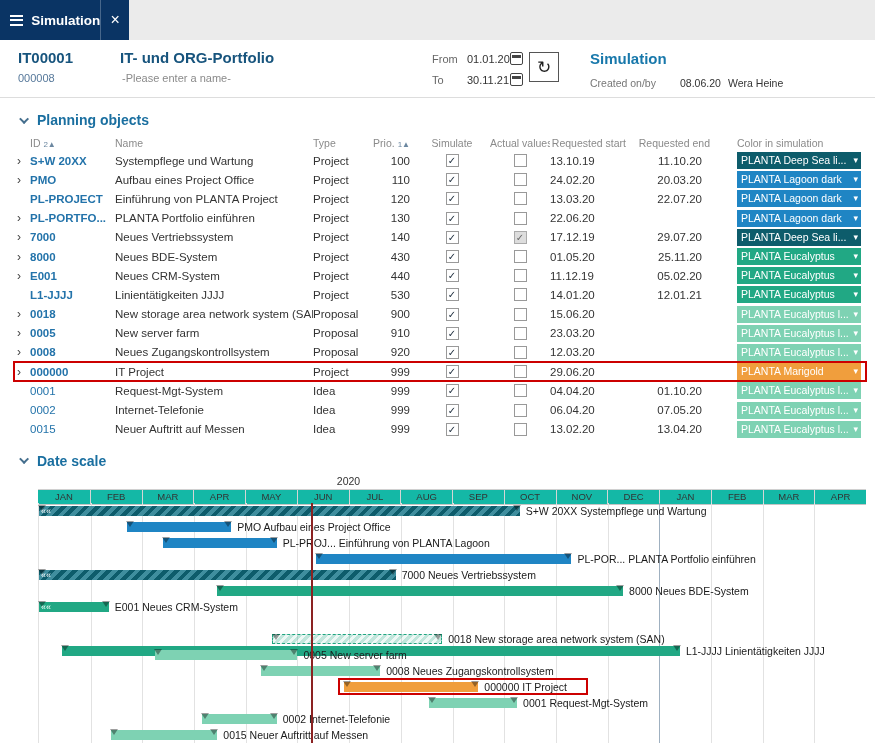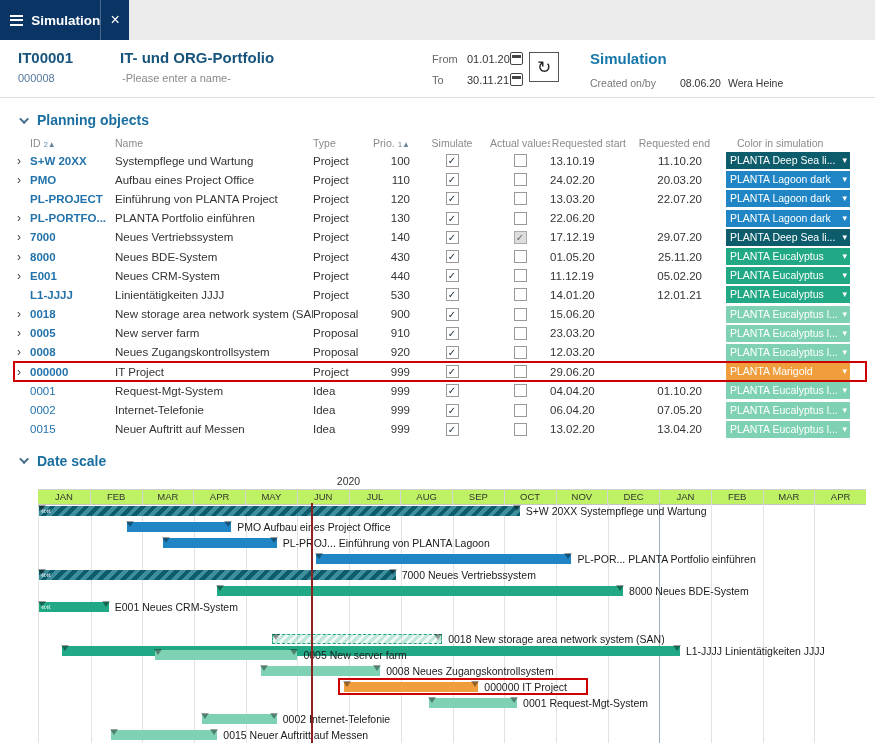--- a/index.html
+++ b/index.html
@@ -57,28 +57,28 @@
   .c-end{text-align:right;padding-right:8px}
   .h-right{text-align:right}
   .h-center{text-align:center}
   .h-end{text-align:right;padding-right:0}
   .h-color{padding-left:27px}
   .sort{font-size:8px;color:#6b87a0}
   .cbwrap{display:flex;justify-content:center}
   .cb{width:13px;height:13px;border:1px solid #999;background:#fff;display:flex;align-items:center;justify-content:center;font-size:10px;color:transparent;cursor:pointer}
   .cb.checked{color:#1a2a3a}
   .cb.disabled{background:#ddd;border-color:#aaa;color:#666}
-  .colorsel{width:124px;height:17px;margin-left:16px;color:#fff;font-size:10.5px;line-height:17px;padding:0 14px 0 4px;position:relative;cursor:pointer;overflow:hidden;white-space:nowrap}
+  .colorsel{width:124px;height:17px;margin-left:27px;color:#fff;font-size:10.5px;line-height:17px;padding:0 14px 0 4px;position:relative;cursor:pointer;overflow:hidden;white-space:nowrap}
   .colorsel .caret{position:absolute;right:3px;top:0;font-size:9px}
 
   
   .gantt{position:relative;margin:6px 0 0 38px;width:828px;height:268px}
   .g-year{height:14px;position:relative;font-size:10.5px;color:#333}
   .g-year span{position:absolute;left:0;width:75%;text-align:center;top:0}
-  .g-months{height:16px;display:flex;background:#bef264;border-top:1px solid #d0d0d0;border-bottom:1px solid #c4c4c4}
+  .g-months{height:16px;display:flex;background:#14b8a6;border-top:1px solid #d0d0d0;border-bottom:1px solid #c4c4c4}
   .g-month{width:6.25%;text-align:center;font-size:9.5px;color:#333;line-height:13px;border-left:1px solid #d5d5d5;overflow:hidden}
   .g-month:first-child{border-left:none}
   .g-body{position:absolute;top:28px;left:0;right:0;bottom:0;border-left:1px solid #e2e2e2}
   .gridline{position:absolute;top:0;bottom:0;width:1px;background:#e2e2e2;z-index:1}
   .gridline.strong{background:#9fb0c0}
   .g-row{position:absolute;left:0;right:0;height:16px}
   .bar{position:absolute;top:3px;height:10px;z-index:2}
   .bar.outline{border:1px dashed #1fa580}
   .mk{position:absolute;top:-1px;width:0;height:0;border-left:4px solid transparent;border-right:4px solid transparent;border-top:6px solid rgba(0,0,0,.38);z-index:3}
   .mk.l{left:-1px}.mk.r{right:-1px}

